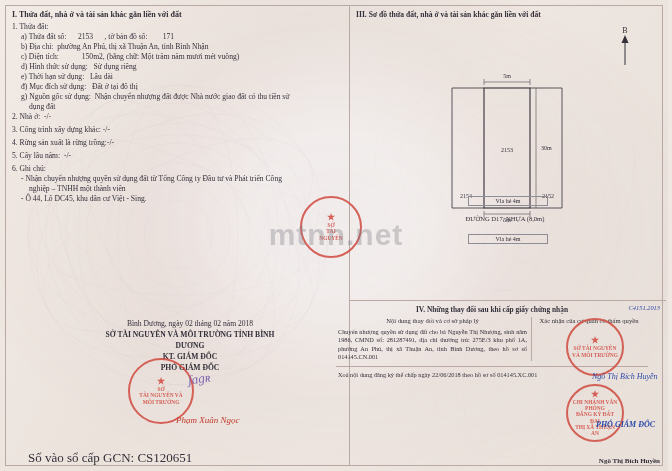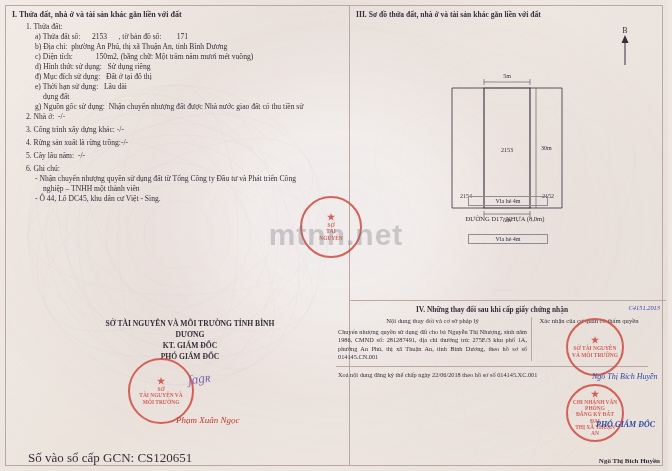--- a/index.html
+++ b/index.html
@@ -30,21 +30,21 @@
   }
   .hsep{
     position:absolute;left:350px;top:300px;width:316px;height:1px;background:#b9a9a2;
   }
   
   .left{
     position:absolute;left:12px;top:10px;width:332px;
     font-size:7.6px;line-height:1.32;color:#33303a;
   }
   .sec-title{font-weight:bold;font-size:8px;margin-bottom:1px;}
-  .ln{white-space:pre-wrap;margin-left:14px;}
+  .ln{white-space:pre-wrap;}
   .ind{padding-left:9px;}
   .ind2{padding-left:17px;}
   .gap{height:3px;}
   
   .sigblock{
     position:absolute;left:92px;top:318px;width:196px;text-align:center;
     font-size:7.6px;line-height:1.45;color:#33303a;
   }
   .sigblock .b{font-weight:bold;}
   .sign-name{
@@ -180,27 +180,27 @@
   </svg>
 
   <div class="border-frame"></div>
   <div class="vsep"></div>
   <div class="hsep"></div>
 
   <div class="left">
     <div class="sec-title">I. Thửa đất, nhà ở và tài sản khác gắn liền với đất</div>
     <div class="ln">1. Thửa đất:</div>
     <div class="ln ind">a) Thửa đất số:      2153      , tờ bản đồ số:        171</div>
-    <div class="ln ind">b) Địa chỉ:  phường An Phú, thị xã Thuận An, tỉnh Bình Dương</div>
+    <div class="ln ind">b) Địa chỉ:  phường An Phú, thị xã Thuận An, tỉnh Bình Nhận</div>
     <div class="ln ind">c) Diện tích:            150m2, (bằng chữ: Một trăm năm mươi mét vuông)</div>
     <div class="ln ind">d) Hình thức sử dụng:   Sử dụng riêng</div>
+    <div class="ln ind">e) Thời hạn sử dụng:   Lâu dài</div>
     <div class="ln ind">đ) Mục đích sử dụng:   Đất ở tại đô thị</div>
-    <div class="ln ind">e) Thời hạn sử dụng:   Lâu dài</div>
+    <div class="ln ind">g) Nguồn gốc sử dụng:  Nhận chuyển nhượng đất được Nhà nước giao đất có thu tiền sử</div>
     <div class="ln ind2">dụng đất</div>
-    <div class="ln ind">g) Nguồn gốc sử dụng:  Nhận chuyển nhượng đất được Nhà nước giao đất có thu tiền sử</div>
     <div class="ln">2. Nhà ở:  -/-</div>
     <div class="gap"></div>
     <div class="ln">3. Công trình xây dựng khác: -/-</div>
     <div class="gap"></div>
     <div class="ln">4. Rừng sản xuất là rừng trồng:-/-</div>
     <div class="gap"></div>
     <div class="ln">5. Cây lâu năm:  -/-</div>
     <div class="gap"></div>
     <div class="ln">6. Ghi chú:</div>
     <div class="ln ind">- Nhận chuyển nhượng quyền sử dụng đất từ Tổng Công ty Đầu tư và Phát triển Công</div>
@@ -213,20 +213,21 @@
       <span class="seal-star">★</span>
       <span>SỞ</span><br>
       <span>TÀI</span><br>
       <span>NGUYÊN</span>
     </div>
   </div>
 
   <div class="watermark">mtnn.net</div>
 
   <div class="sigblock">
+    <div>Bình Dương, ngày 02 tháng 02 năm 2018</div>
     <div class="b">SỞ TÀI NGUYÊN VÀ MÔI TRƯỜNG TỈNH BÌNH DƯƠNG</div>
     <div class="b">KT. GIÁM ĐỐC</div>
     <div class="b">PHÓ GIÁM ĐỐC</div>
   </div>
 
   <div class="seal" id="seal-signer">
     <div class="inner">
       <span class="seal-star">★</span>
       <span>SỞ</span><br>
       <span>TÀI NGUYÊN VÀ</span><br>

